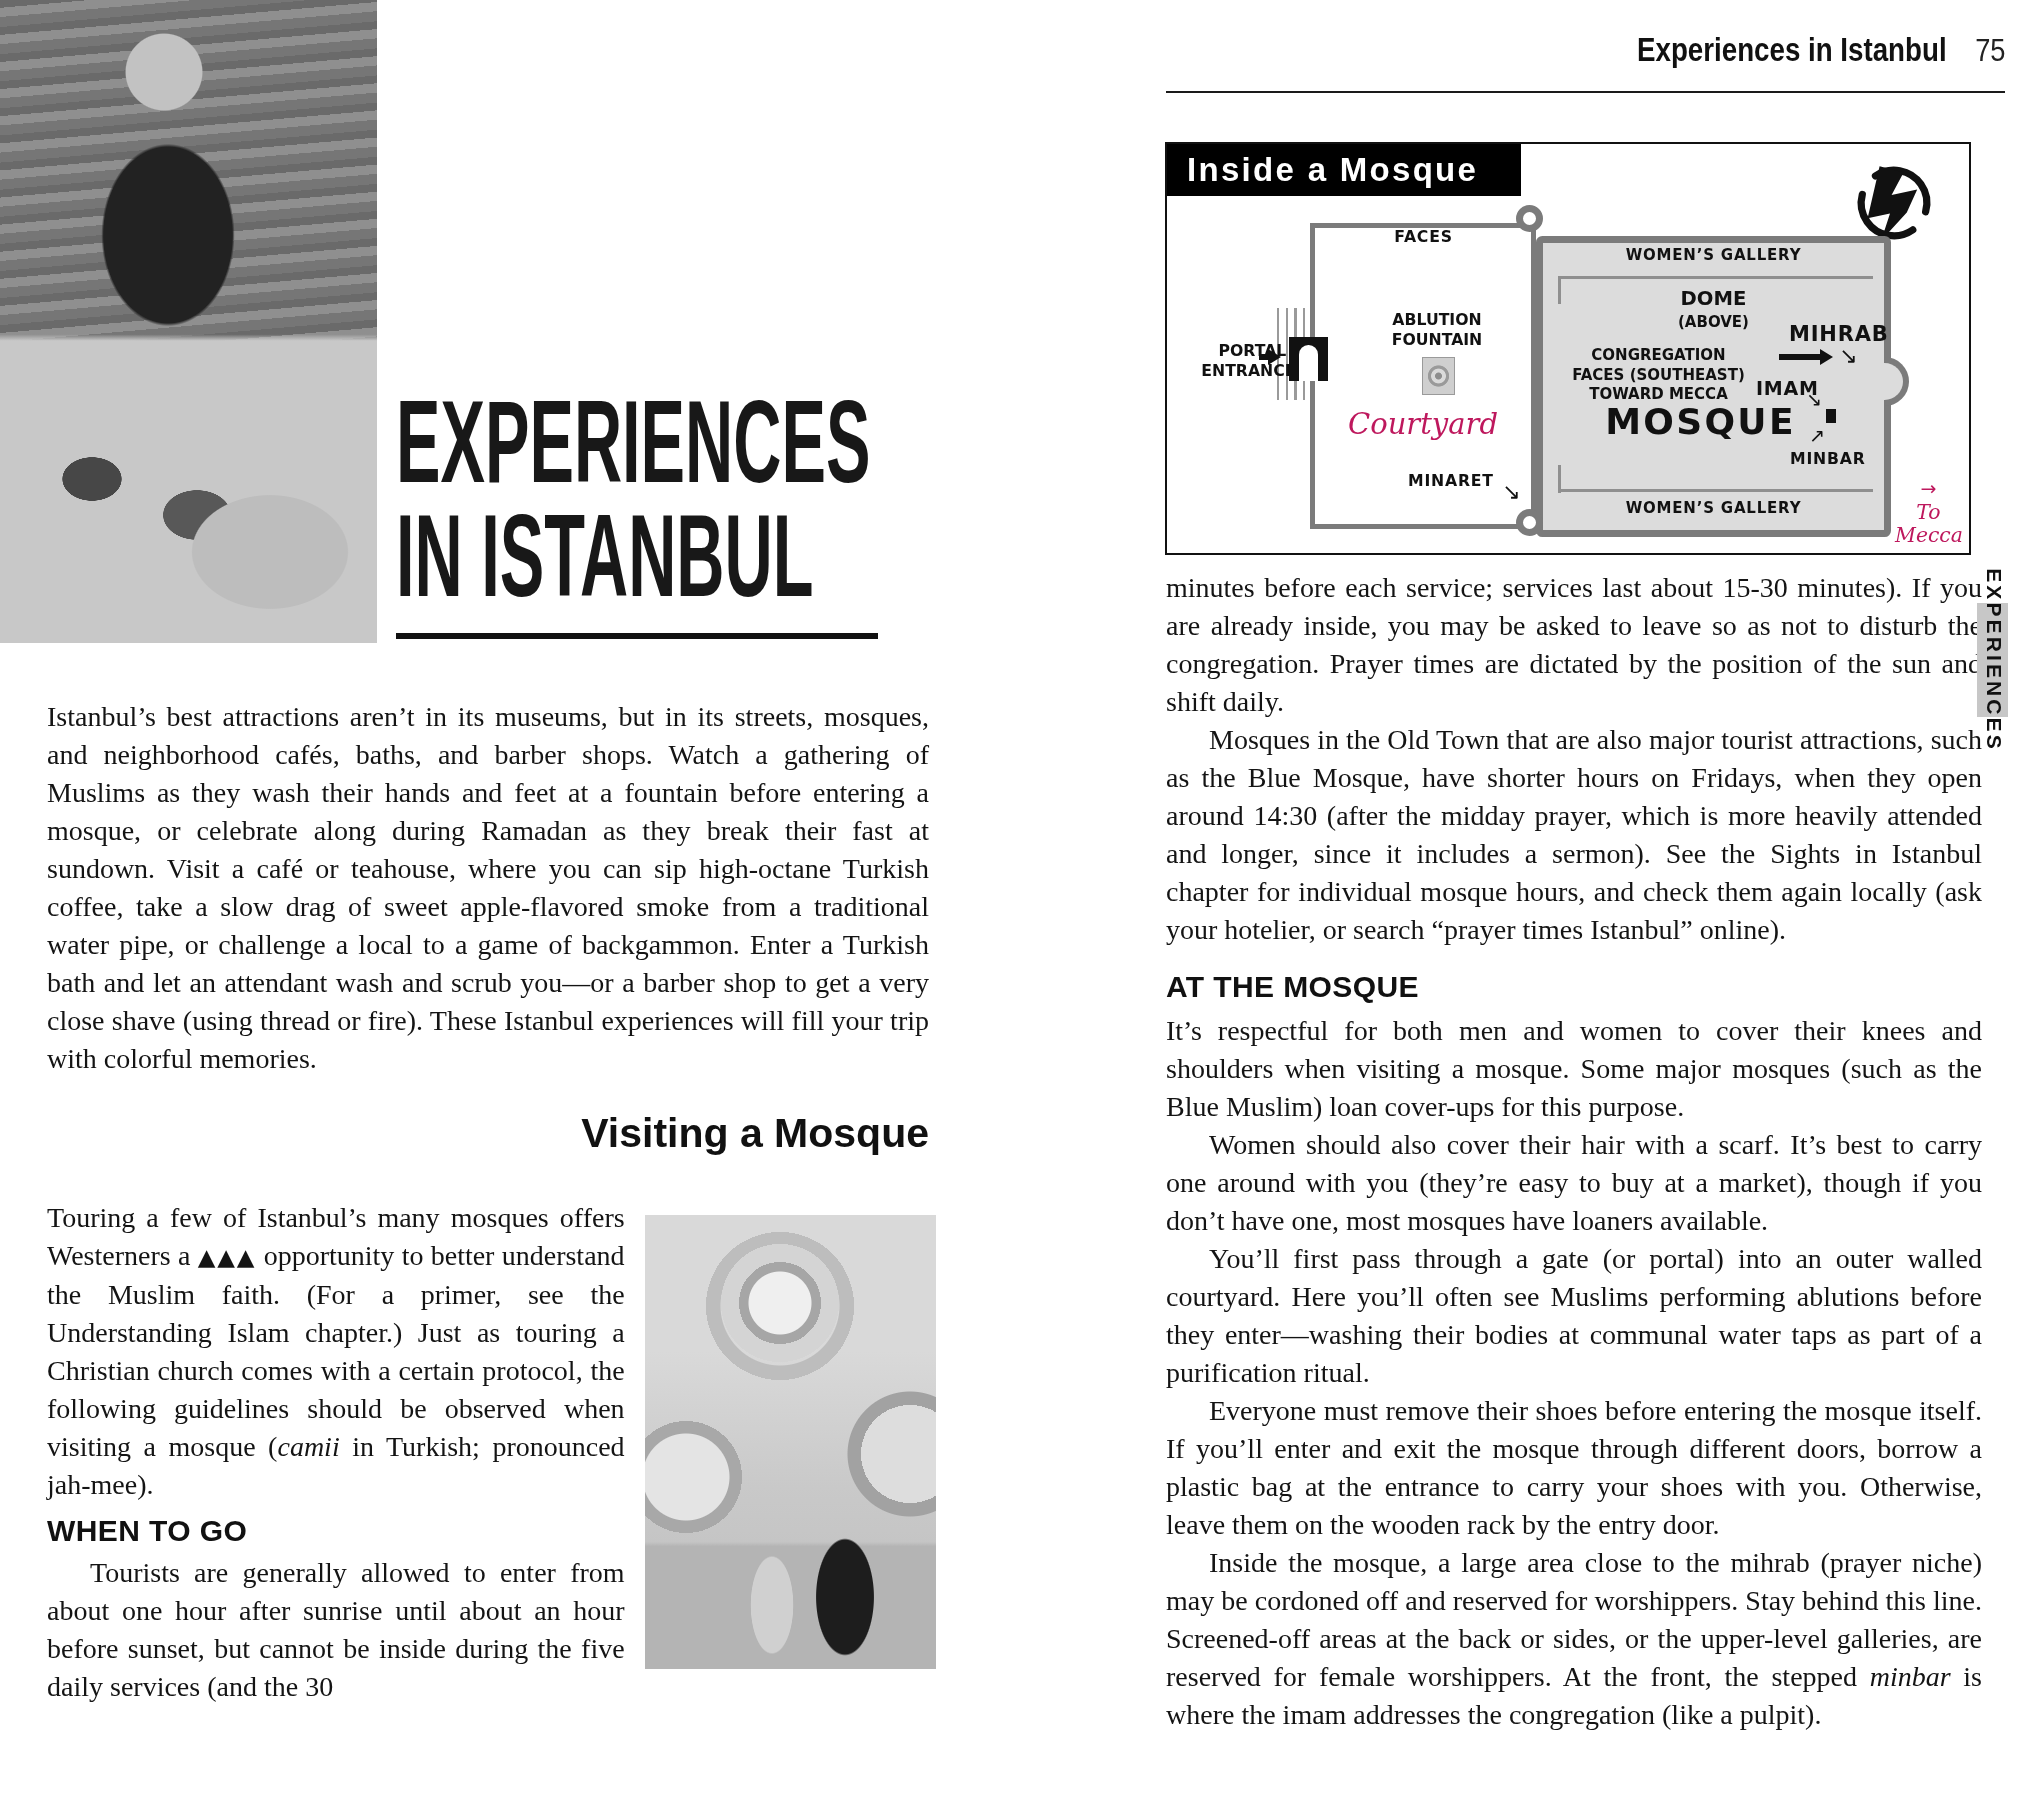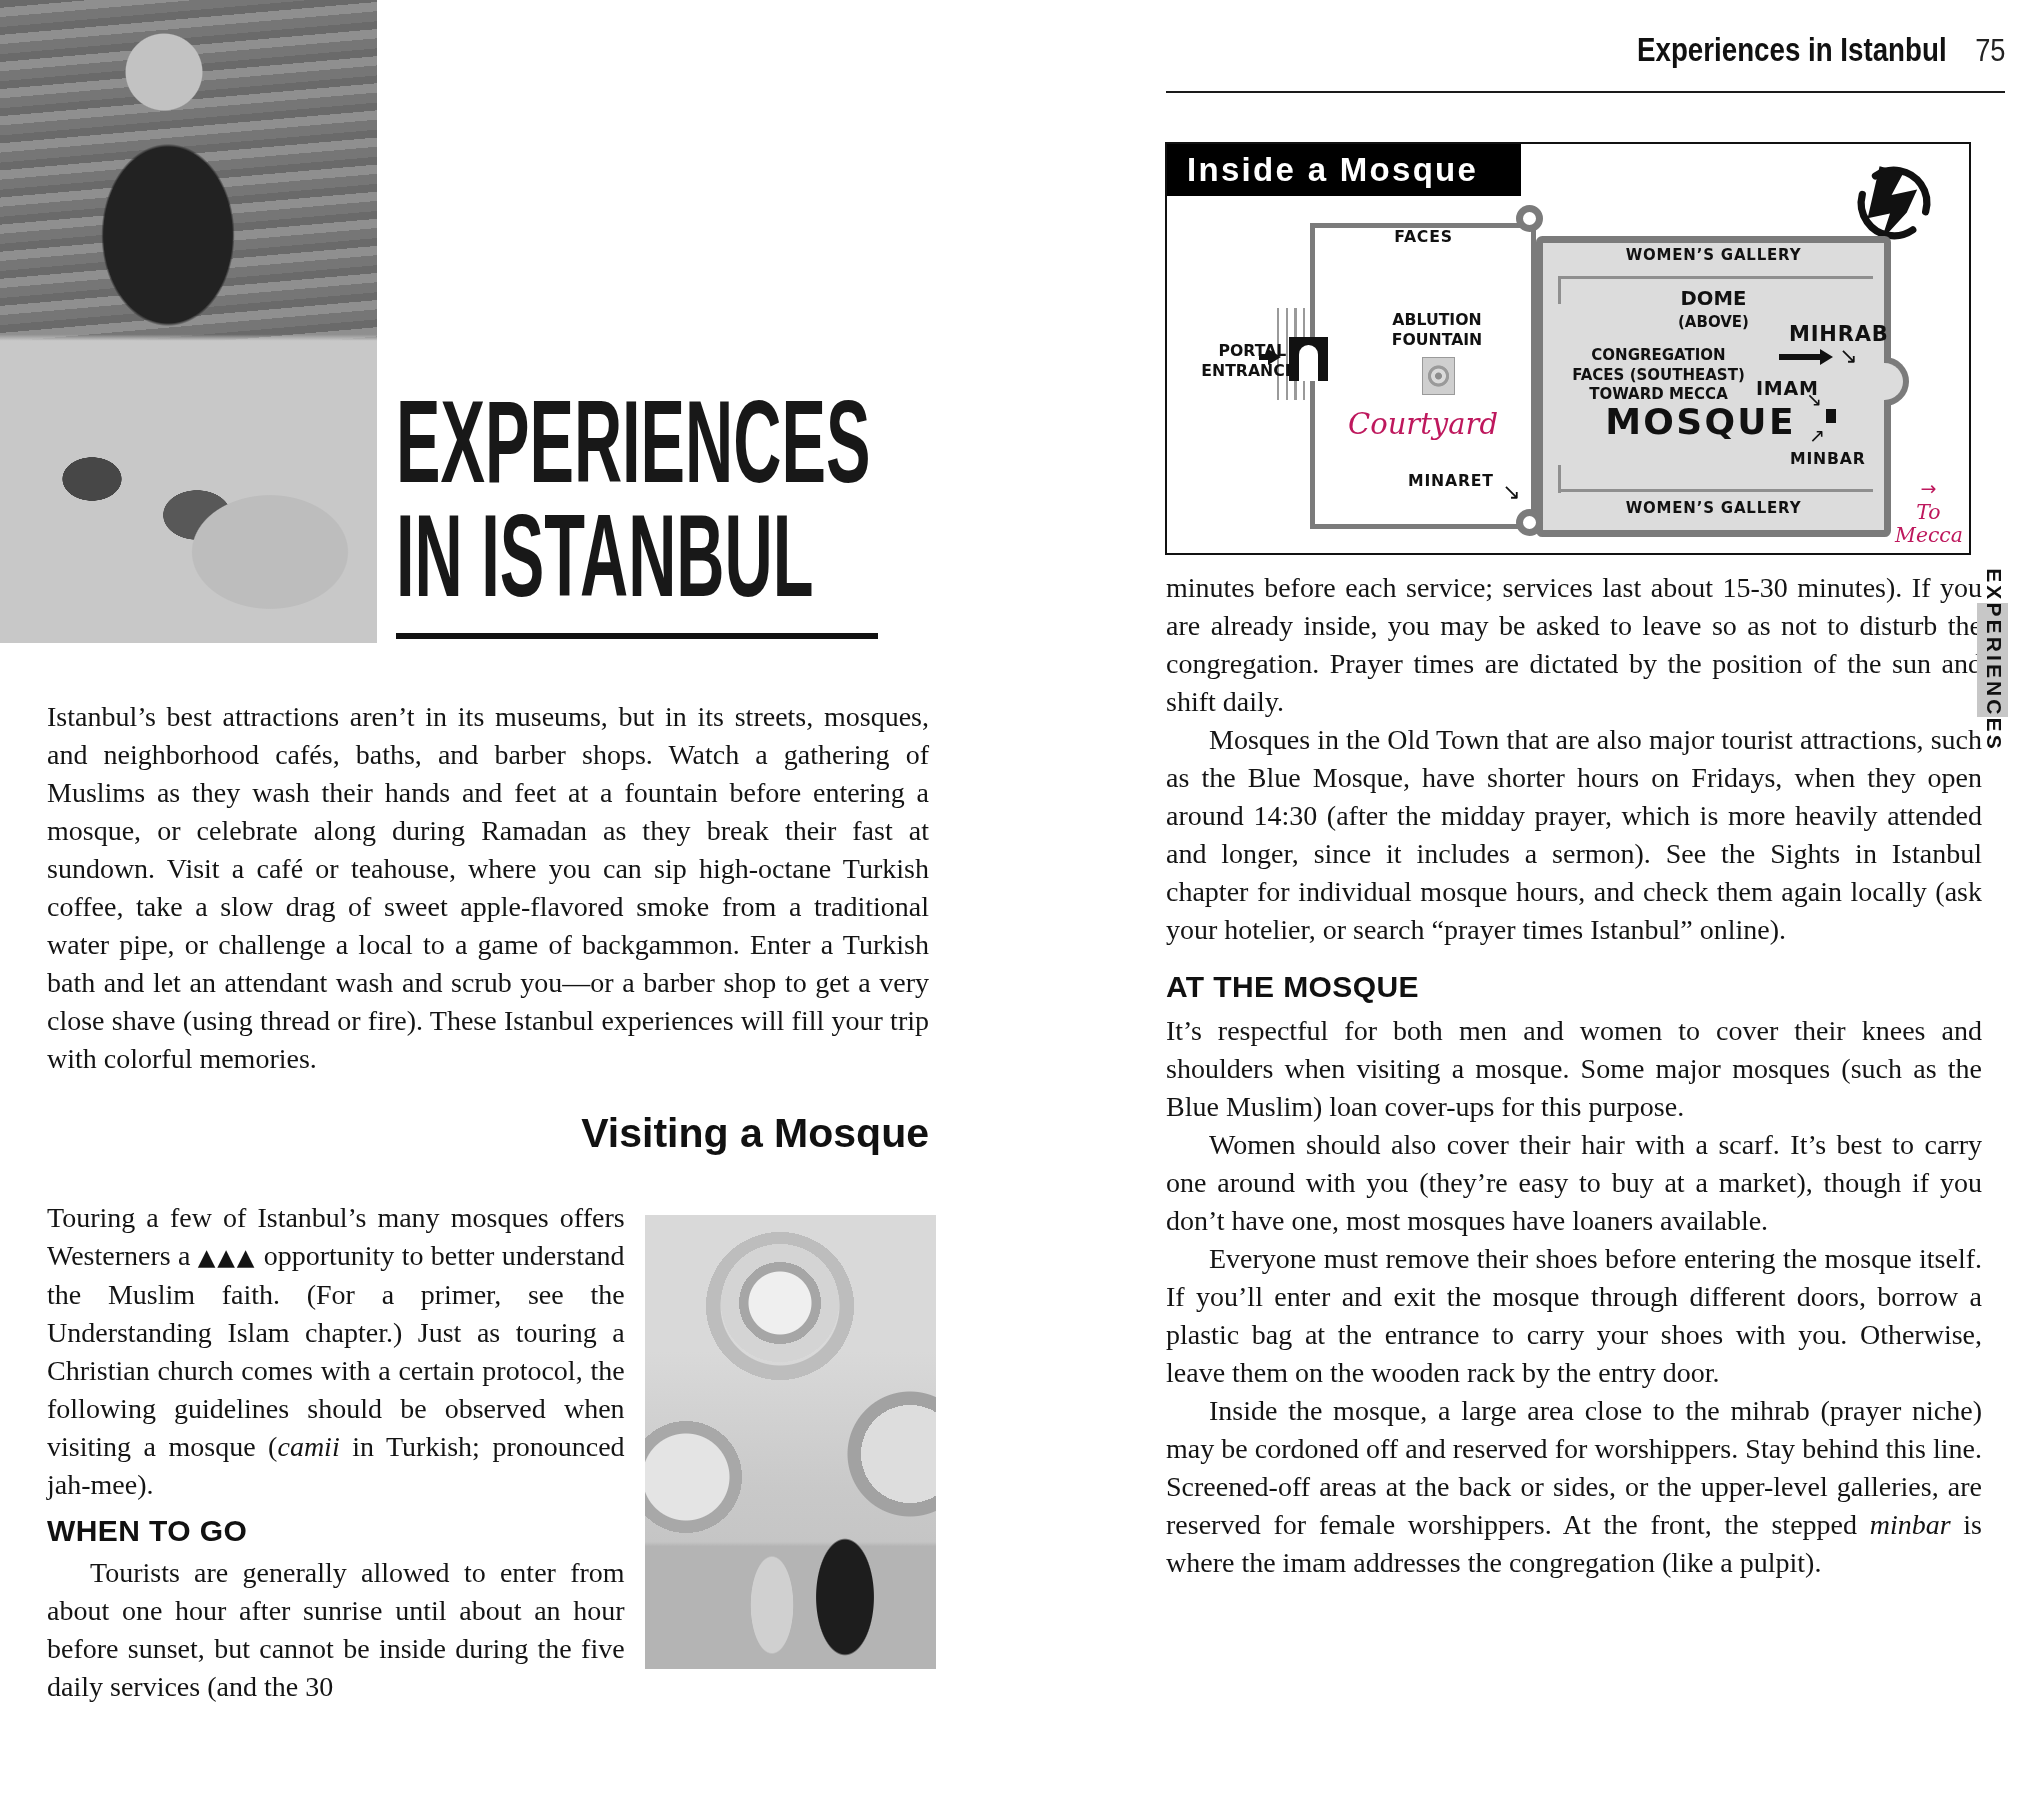--- a/index.html
+++ b/index.html
@@ -215,19 +215,20 @@
     <span>Mecca</span>
   </div>
 </div>
 
 <div class="abs r-col body-text">
   <p>minutes before each service; services last about 15-30 minutes). If you are already inside, you may be asked to leave so as not to disturb the congregation. Prayer times are dictated by the position of the sun and shift daily.</p>
   <p class="ind">Mosques in the Old Town that are also major tourist attractions, such as the Blue Mosque, have shorter hours on Fridays, when they open around 14:30 (after the midday prayer, which is more heavily attended and longer, since it includes a sermon). See the Sights in Istanbul chapter for individual mosque hours, and check them again locally (ask your hotelier, or search “prayer times Istanbul” online).</p>
   <h3 class="subhead-r">AT THE MOSQUE</h3>
   <p>It’s respectful for both men and women to cover their knees and shoulders when visiting a mosque. Some major mosques (such as the Blue Muslim) loan cover-ups for this purpose.</p>
   <p class="ind">Women should also cover their hair with a scarf. It’s best to carry one around with you (they’re easy to buy at a market), though if you don’t have one, most mosques have loaners available.</p>
+  <p class="ind">You’ll first pass through a gate (or portal) into an outer walled courtyard. Here you’ll often see Muslims performing ablutions before they enter—washing their bodies at communal water taps as part of a purification ritual.</p>
   <p class="ind">Everyone must remove their shoes before entering the mosque itself. If you’ll enter and exit the mosque through different doors, borrow a plastic bag at the entrance to carry your shoes with you. Otherwise, leave them on the wooden rack by the entry door.</p>
   <p class="ind"><span>Inside the mosque, a large area close to the mihrab (prayer niche) may be cordoned off and reserved for worshippers. Stay behind this line. Screened-off areas at the back or sides, or the upper-level galleries, are reserved for female worshippers. At the front, the stepped </span><em>minbar</em><span> is where the imam addresses the congregation (like a pulpit).</span></p>
 </div>
 
 <div class="abs tab-box"></div>
 <div class="abs tab-text">EXPERIENCES</div>
 
 
 </body></html>

